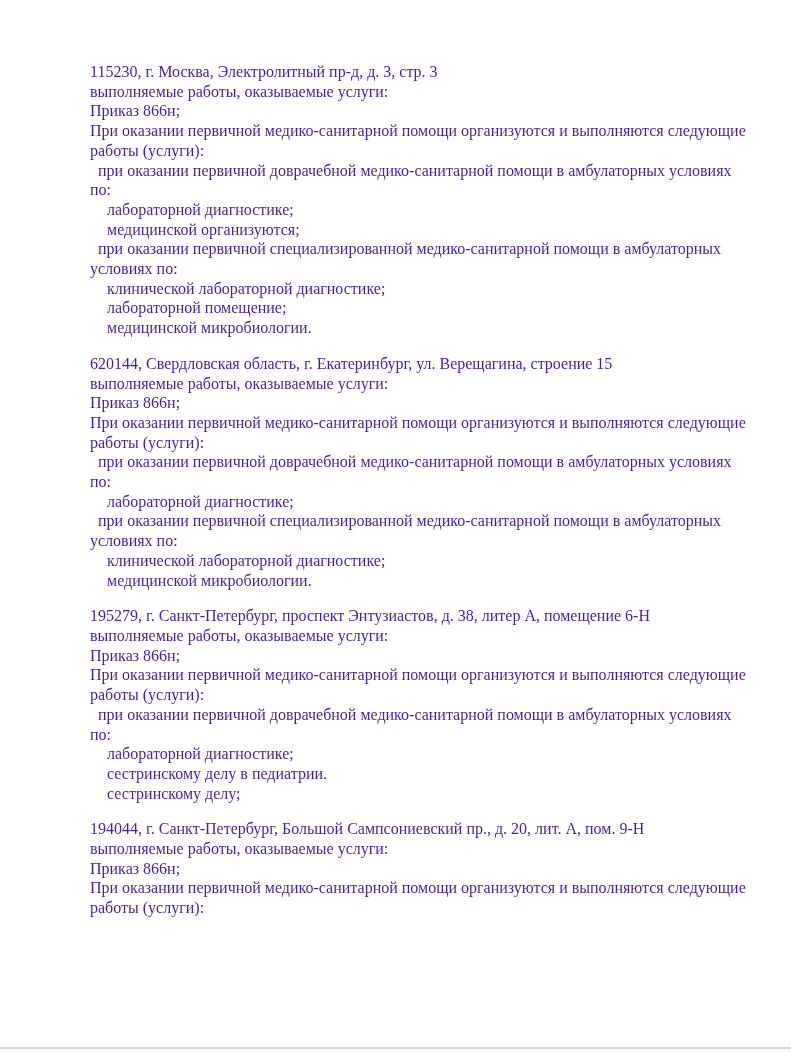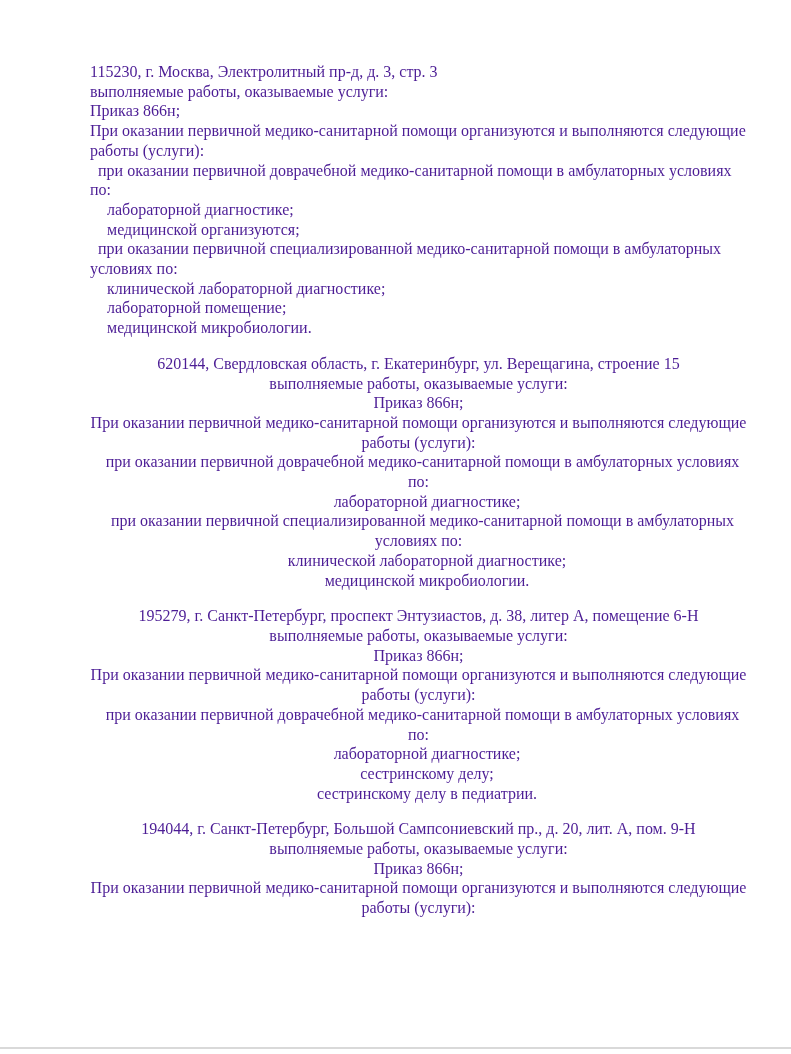--- a/index.html
+++ b/index.html
@@ -14,21 +14,21 @@
     overflow: hidden;
     background: #ffffff;
     font-family: "Liberation Serif", "DejaVu Serif", serif;
     font-size: 16px;
     color: #4c1d95;
   }
   .content {
     padding: 62px 44px 0 90px;
   }
   .section { margin: 0; }
-  .section + .section { margin-top: 16px; text-align: center; }
+  .section + .section { margin-top: 16px; }
   .line {
     line-height: 19.7px;
     white-space: pre;
   }
   .indent-0 { padding-left: 0; }
   .indent-1 { padding-left: 8px; }
   .indent-2 { padding-left: 17px; }
   .bottom-divider {
     position: absolute;
     left: 0;
@@ -75,22 +75,22 @@
       </div>
       <div class="section">
         <div class="line indent-0">195279, г. Санкт-Петербург, проспект Энтузиастов, д. 38, литер А, помещение 6-Н</div>
         <div class="line indent-0">выполняемые работы, оказываемые услуги:</div>
         <div class="line indent-0">Приказ 866н;</div>
         <div class="line indent-0">При оказании первичной медико-санитарной помощи организуются и выполняются следующие</div>
         <div class="line indent-0">работы (услуги):</div>
         <div class="line indent-1">при оказании первичной доврачебной медико-санитарной помощи в амбулаторных условиях</div>
         <div class="line indent-0">по:</div>
         <div class="line indent-2">лабораторной диагностике;</div>
+        <div class="line indent-2">сестринскому делу в педиатрии.</div>
         <div class="line indent-2">сестринскому делу;</div>
-        <div class="line indent-2">сестринскому делу в педиатрии.</div>
       </div>
       <div class="section">
         <div class="line indent-0">194044, г. Санкт-Петербург, Большой Сампсониевский пр., д. 20, лит. А, пом. 9-Н</div>
         <div class="line indent-0">выполняемые работы, оказываемые услуги:</div>
         <div class="line indent-0">Приказ 866н;</div>
         <div class="line indent-0">При оказании первичной медико-санитарной помощи организуются и выполняются следующие</div>
         <div class="line indent-0">работы (услуги):</div>
       </div>
     </div>
   <div class="bottom-divider" style="background: rgb(217, 217, 217);"></div>

